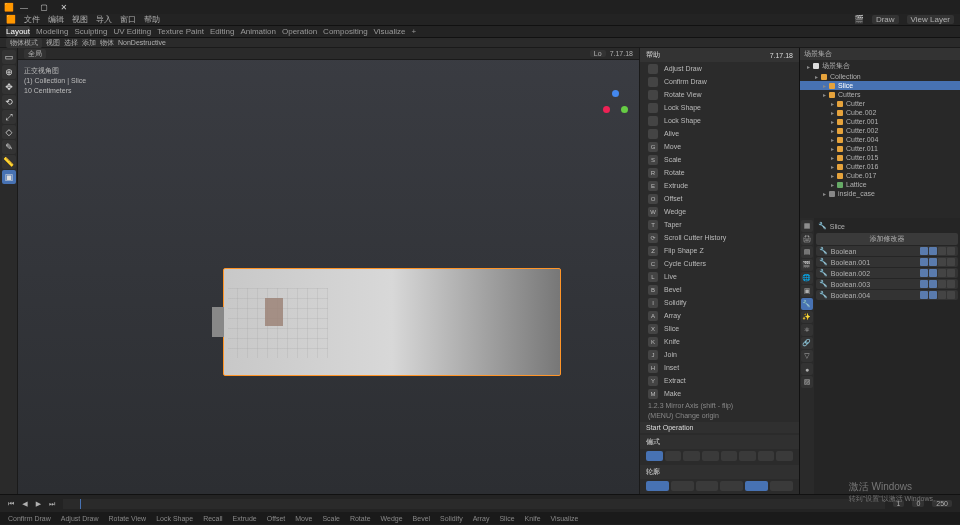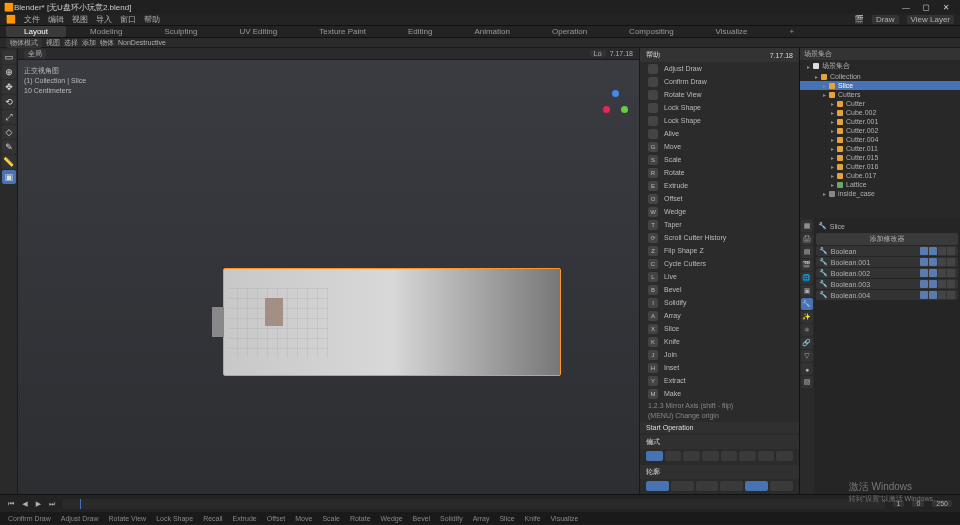--- a/index.html
+++ b/index.html
@@ -3,21 +3,21 @@
 <meta charset="utf-8">
 <style>
 *{margin:0;padding:0;box-sizing:border-box;font-family:sans-serif;user-select:none}
 body{background:#1f1f1f;color:#b0b0b0;font-size:8px;width:960px;height:525px;overflow:hidden;position:relative}
 .titlebar{height:14px;background:#202020;display:flex;align-items:center;padding:0 4px;font-size:8px;color:#ccc}
 .titlebar .title{flex:1}
 .titlebar .winbtn{width:20px;height:14px;display:flex;align-items:center;justify-content:center;cursor:pointer}
 .menubar{height:12px;background:#232323;display:flex;align-items:center;gap:8px;padding:0 6px;font-size:8px;border-bottom:1px solid #111}
 .menubar span{cursor:pointer}
 .workspace-tabs{height:12px;background:#232323;display:flex;align-items:center;gap:6px;padding:0 6px;font-size:8px;border-bottom:1px solid #111}
-.workspace-tabs .tab{padding:1px 18px;cursor:pointer;color:#999}
+.workspace-tabs .tab{padding:1px 0;cursor:pointer;color:#999}
 .workspace-tabs .tab.active{background:#3a3a3a;color:#fff;border-radius:2px}
 .toprow{height:10px;background:#2a2a2a;display:flex;align-items:center;gap:4px;padding:0 6px;font-size:7px;border-bottom:1px solid #1a1a1a}
 .main{display:flex;height:446px}
 .left-tools{width:18px;background:#2a2a2a;display:flex;flex-direction:column;gap:1px;padding:2px;border-right:1px solid #1a1a1a}
 .tool{width:14px;height:14px;background:#333;border-radius:2px;display:flex;align-items:center;justify-content:center;cursor:pointer;color:#ddd;font-size:9px}
 .tool.active{background:#4772b3}
 .viewport{flex:1;position:relative;background:linear-gradient(#3a3c42,#2c2e32);overflow:hidden}
 .vp-header{height:12px;background:#2a2a2a;display:flex;align-items:center;gap:4px;padding:0 6px;font-size:7px;border-bottom:1px solid #1a1a1a;position:absolute;top:0;left:0;right:0;z-index:5}
 .vp-info{position:absolute;top:18px;left:6px;font-size:7px;color:#bbb;line-height:10px}
 .model{position:absolute;top:220px;left:205px;width:338px;height:108px;background:linear-gradient(90deg,#c8c8c8,#d8d8d8,#777);border:1px solid #ff9528;border-radius:2px}
@@ -55,21 +55,20 @@
 .playhead{position:absolute;left:2%;top:0;bottom:0;width:1px;background:#4772b3}
 .statusbar{height:12px;background:#1a1a1a;display:flex;align-items:center;gap:10px;padding:0 8px;font-size:7px;color:#888}
 .pill{background:#333;padding:0 4px;border-radius:2px}
 .watermark{position:absolute;right:20px;bottom:20px;font-size:10px;color:#777;text-align:left;line-height:12px}
 </style>
 </head>
 <body>
 
 <div class="titlebar">
   <span>🟧</span>
-  <span class="title">Blender* [无U盘环小玩意2.blend]</span>
   <span class="winbtn">—</span>
   <span class="winbtn">▢</span>
   <span class="winbtn">✕</span>
 </div>
 
 <div class="menubar">
   <span>🟧</span>
   <span>文件</span>
   <span>编辑</span>
   <span>视图</span>

